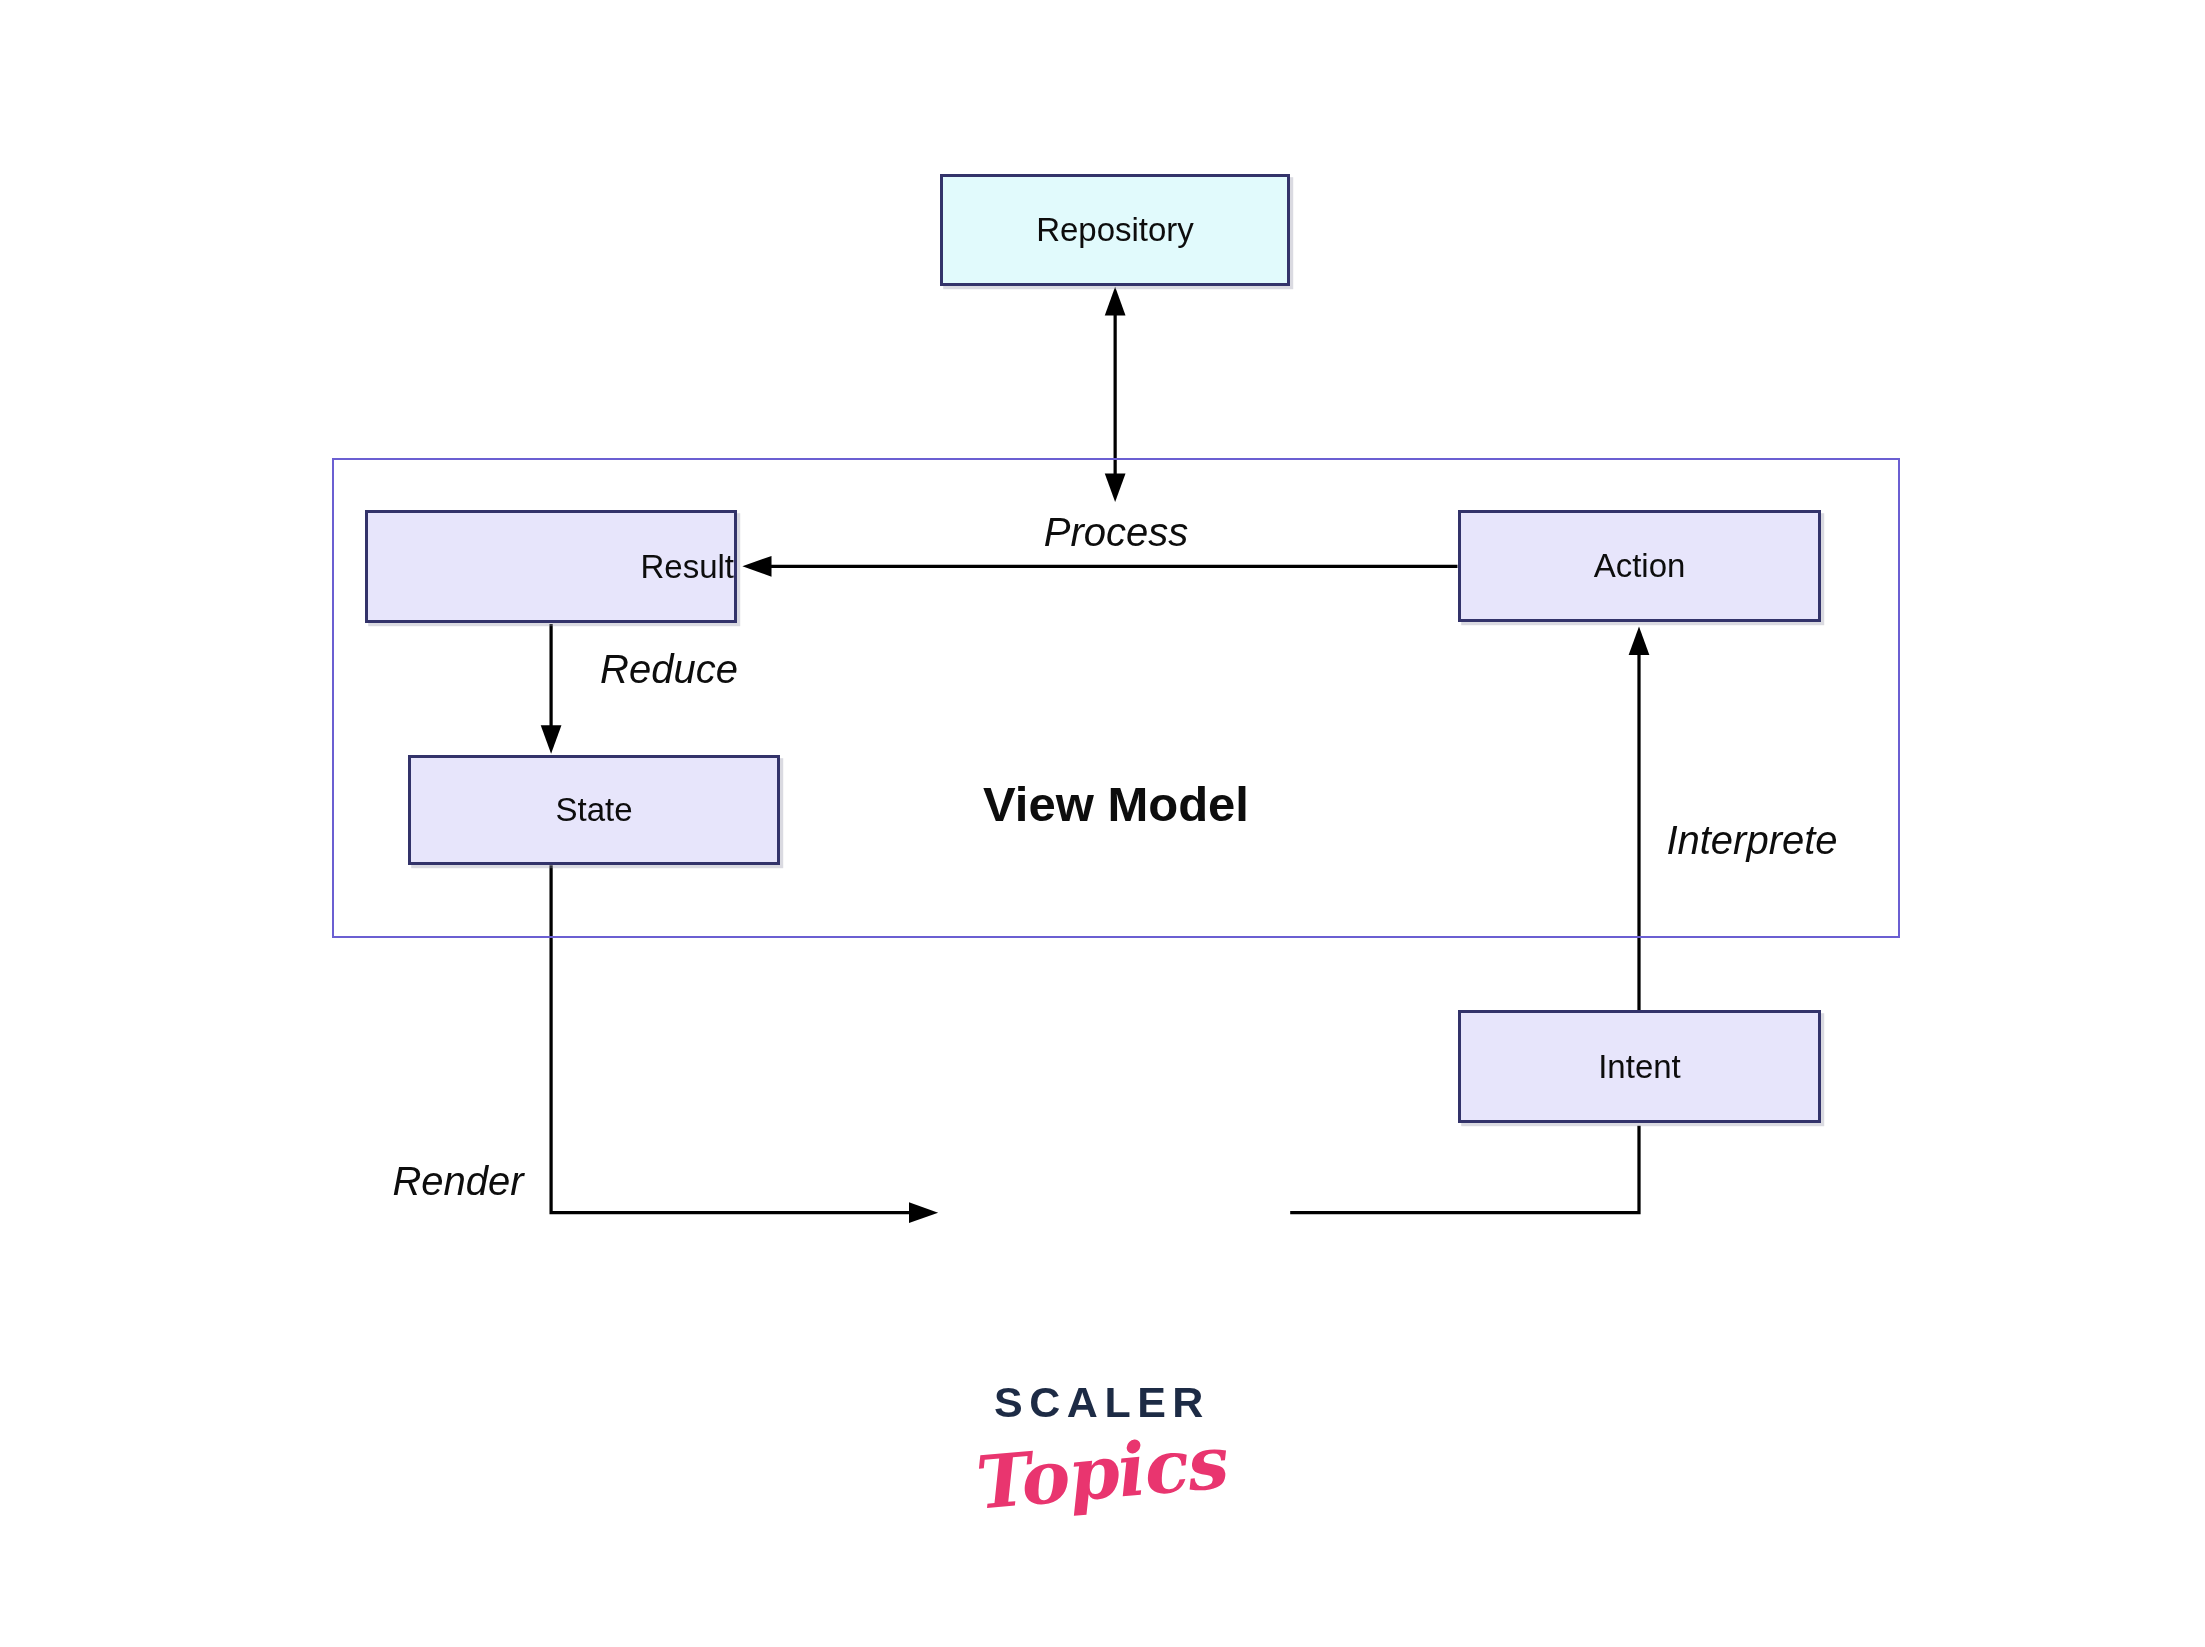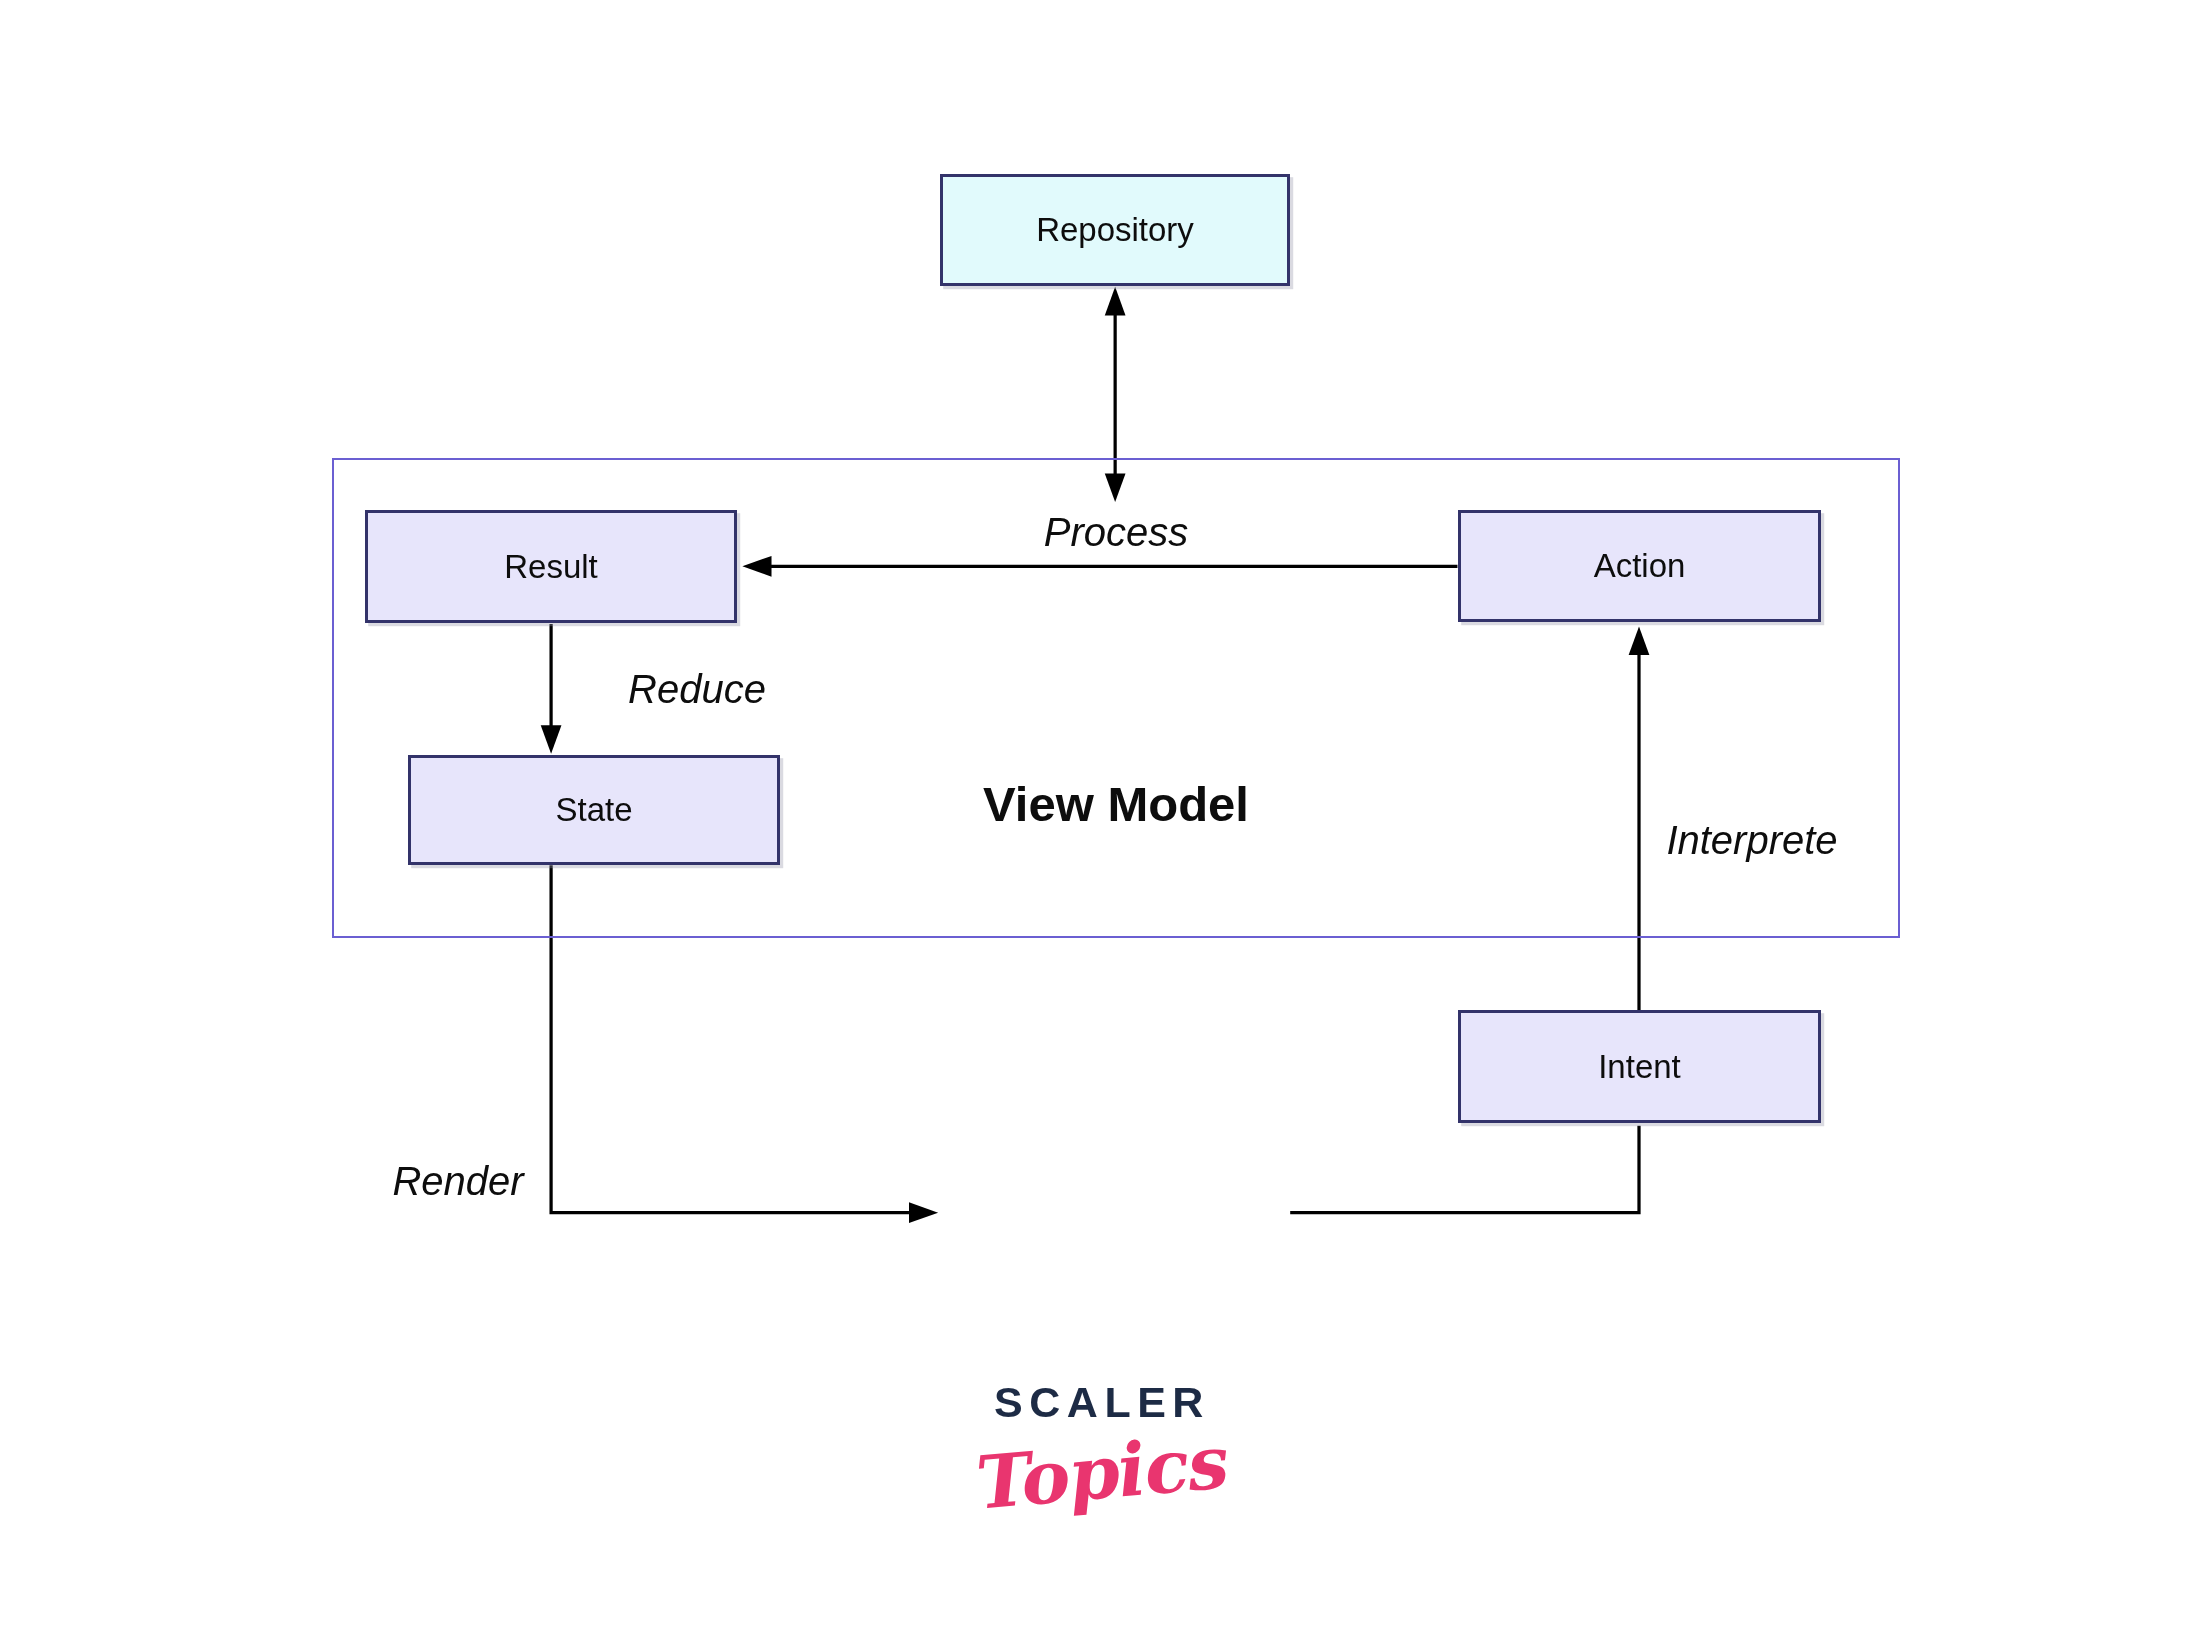--- a/index.html
+++ b/index.html
@@ -38,21 +38,21 @@
     border:3.2px solid var(--node-border);
     box-sizing:border-box;
     font-size:33px;
     color:var(--text);
     box-shadow:3.2px 3.2px 0 rgba(150,150,168,0.35);
   }
   .node.cyan{ background:var(--cyan-fill); }
   .node.lavender{ background:var(--lavender-fill); }
 
   #node-repository{ left:940px; top:174px;  width:350px; height:112px; }
-  #node-result    { left:365px;  top:510px;  width:372px; height:113px; }
+  #node-result    { left:365px;  top:510px;  width:372px; height:113px;justify-content:flex-end; }
   #node-action    { left:1458px; top:510px;  width:363px; height:112px; }
   #node-state     { left:365px;  top:755px; width:372px; height:110px;margin-left:43px; }
   #node-intent    { left:1458px; top:1010px; width:363px; height:113px; }
   #node-view      { left:940px; top:1157px; width:350px; height:110px; }
 
   #viewmodel-container{
     position:absolute;
     left:332px; top:458px;
     width:1568px; height:480px;
     border:2.6px solid var(--container-border);
@@ -70,21 +70,21 @@
   }
   .edge-label{
     position:absolute;
     transform:translate(-50%,-50%);
     font-style:italic;
     font-size:40px;
     color:var(--text);
     white-space:nowrap;
   }
   #label-process   { left:1116px; top:532px;  }
-  #label-reduce    { left:669px; top:689px;margin-left:28px; }
+  #label-reduce    { left:669px; top:669px; }
   #label-interprete{ left:1752px; top:840px; }
   #label-render    { left:458px;  top:1181px; }
 
   #logo{
     position:absolute;
     left:1102px; top:1369px;
     transform:translateX(-50%);
     text-align:center;
     line-height:1;
   }

